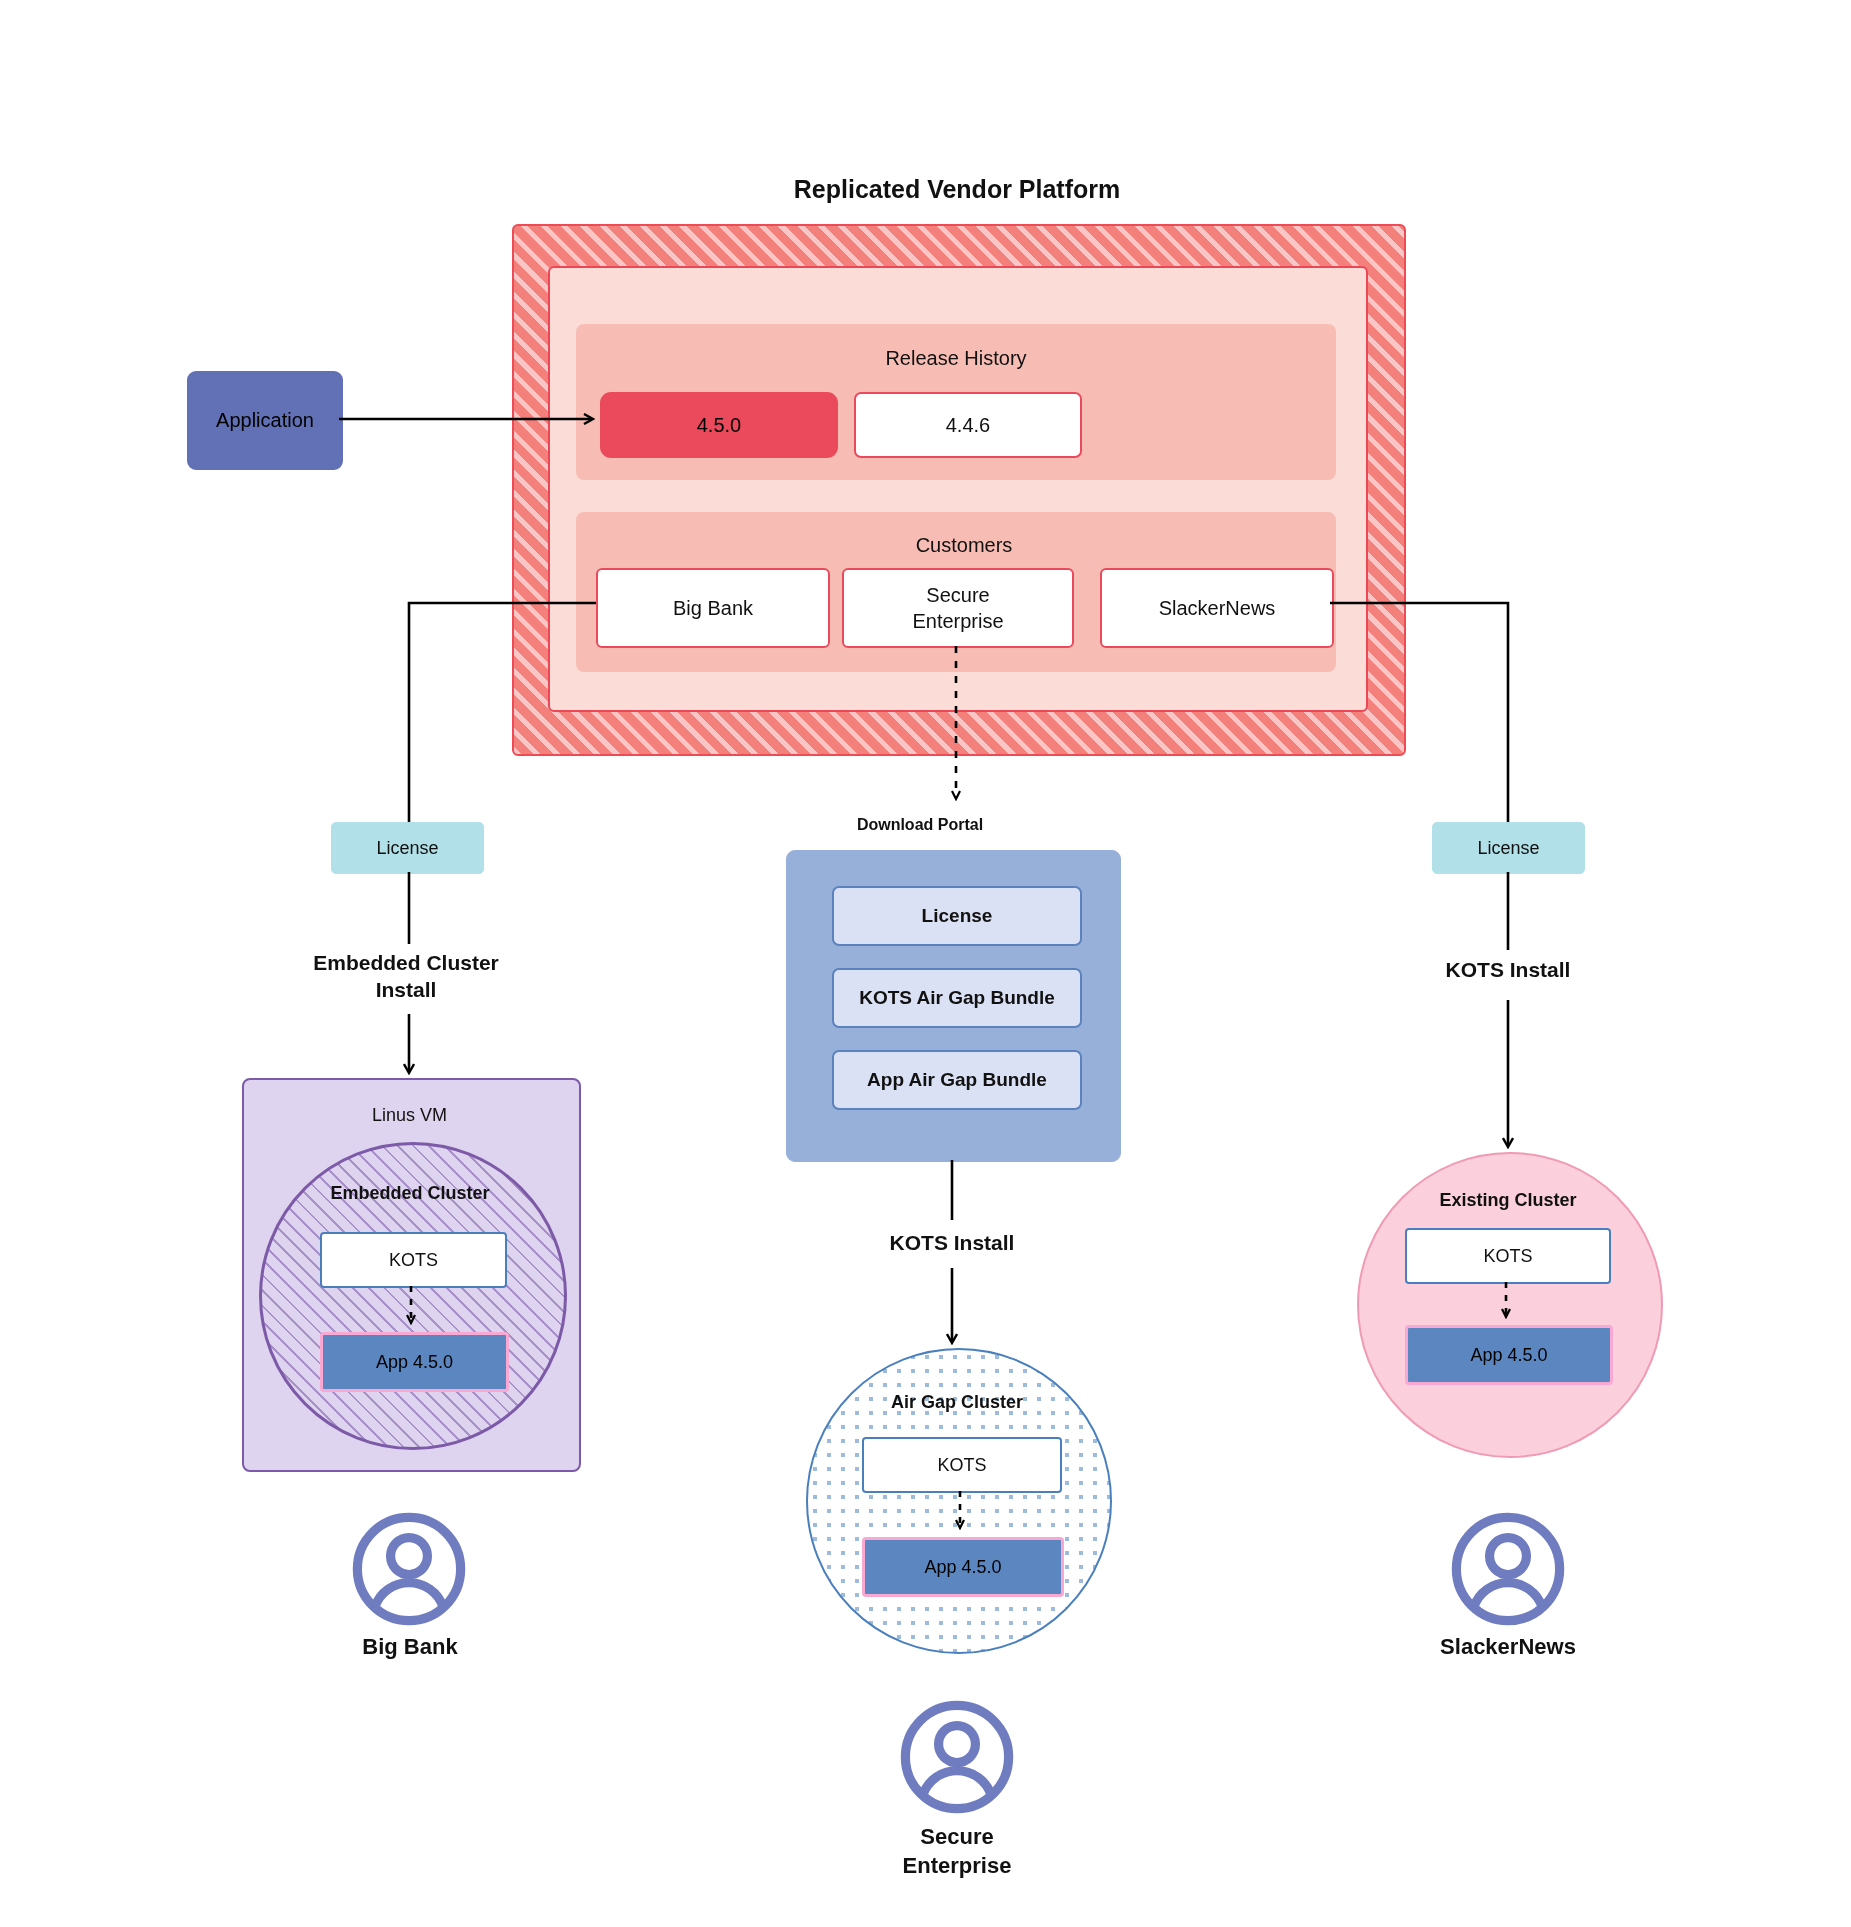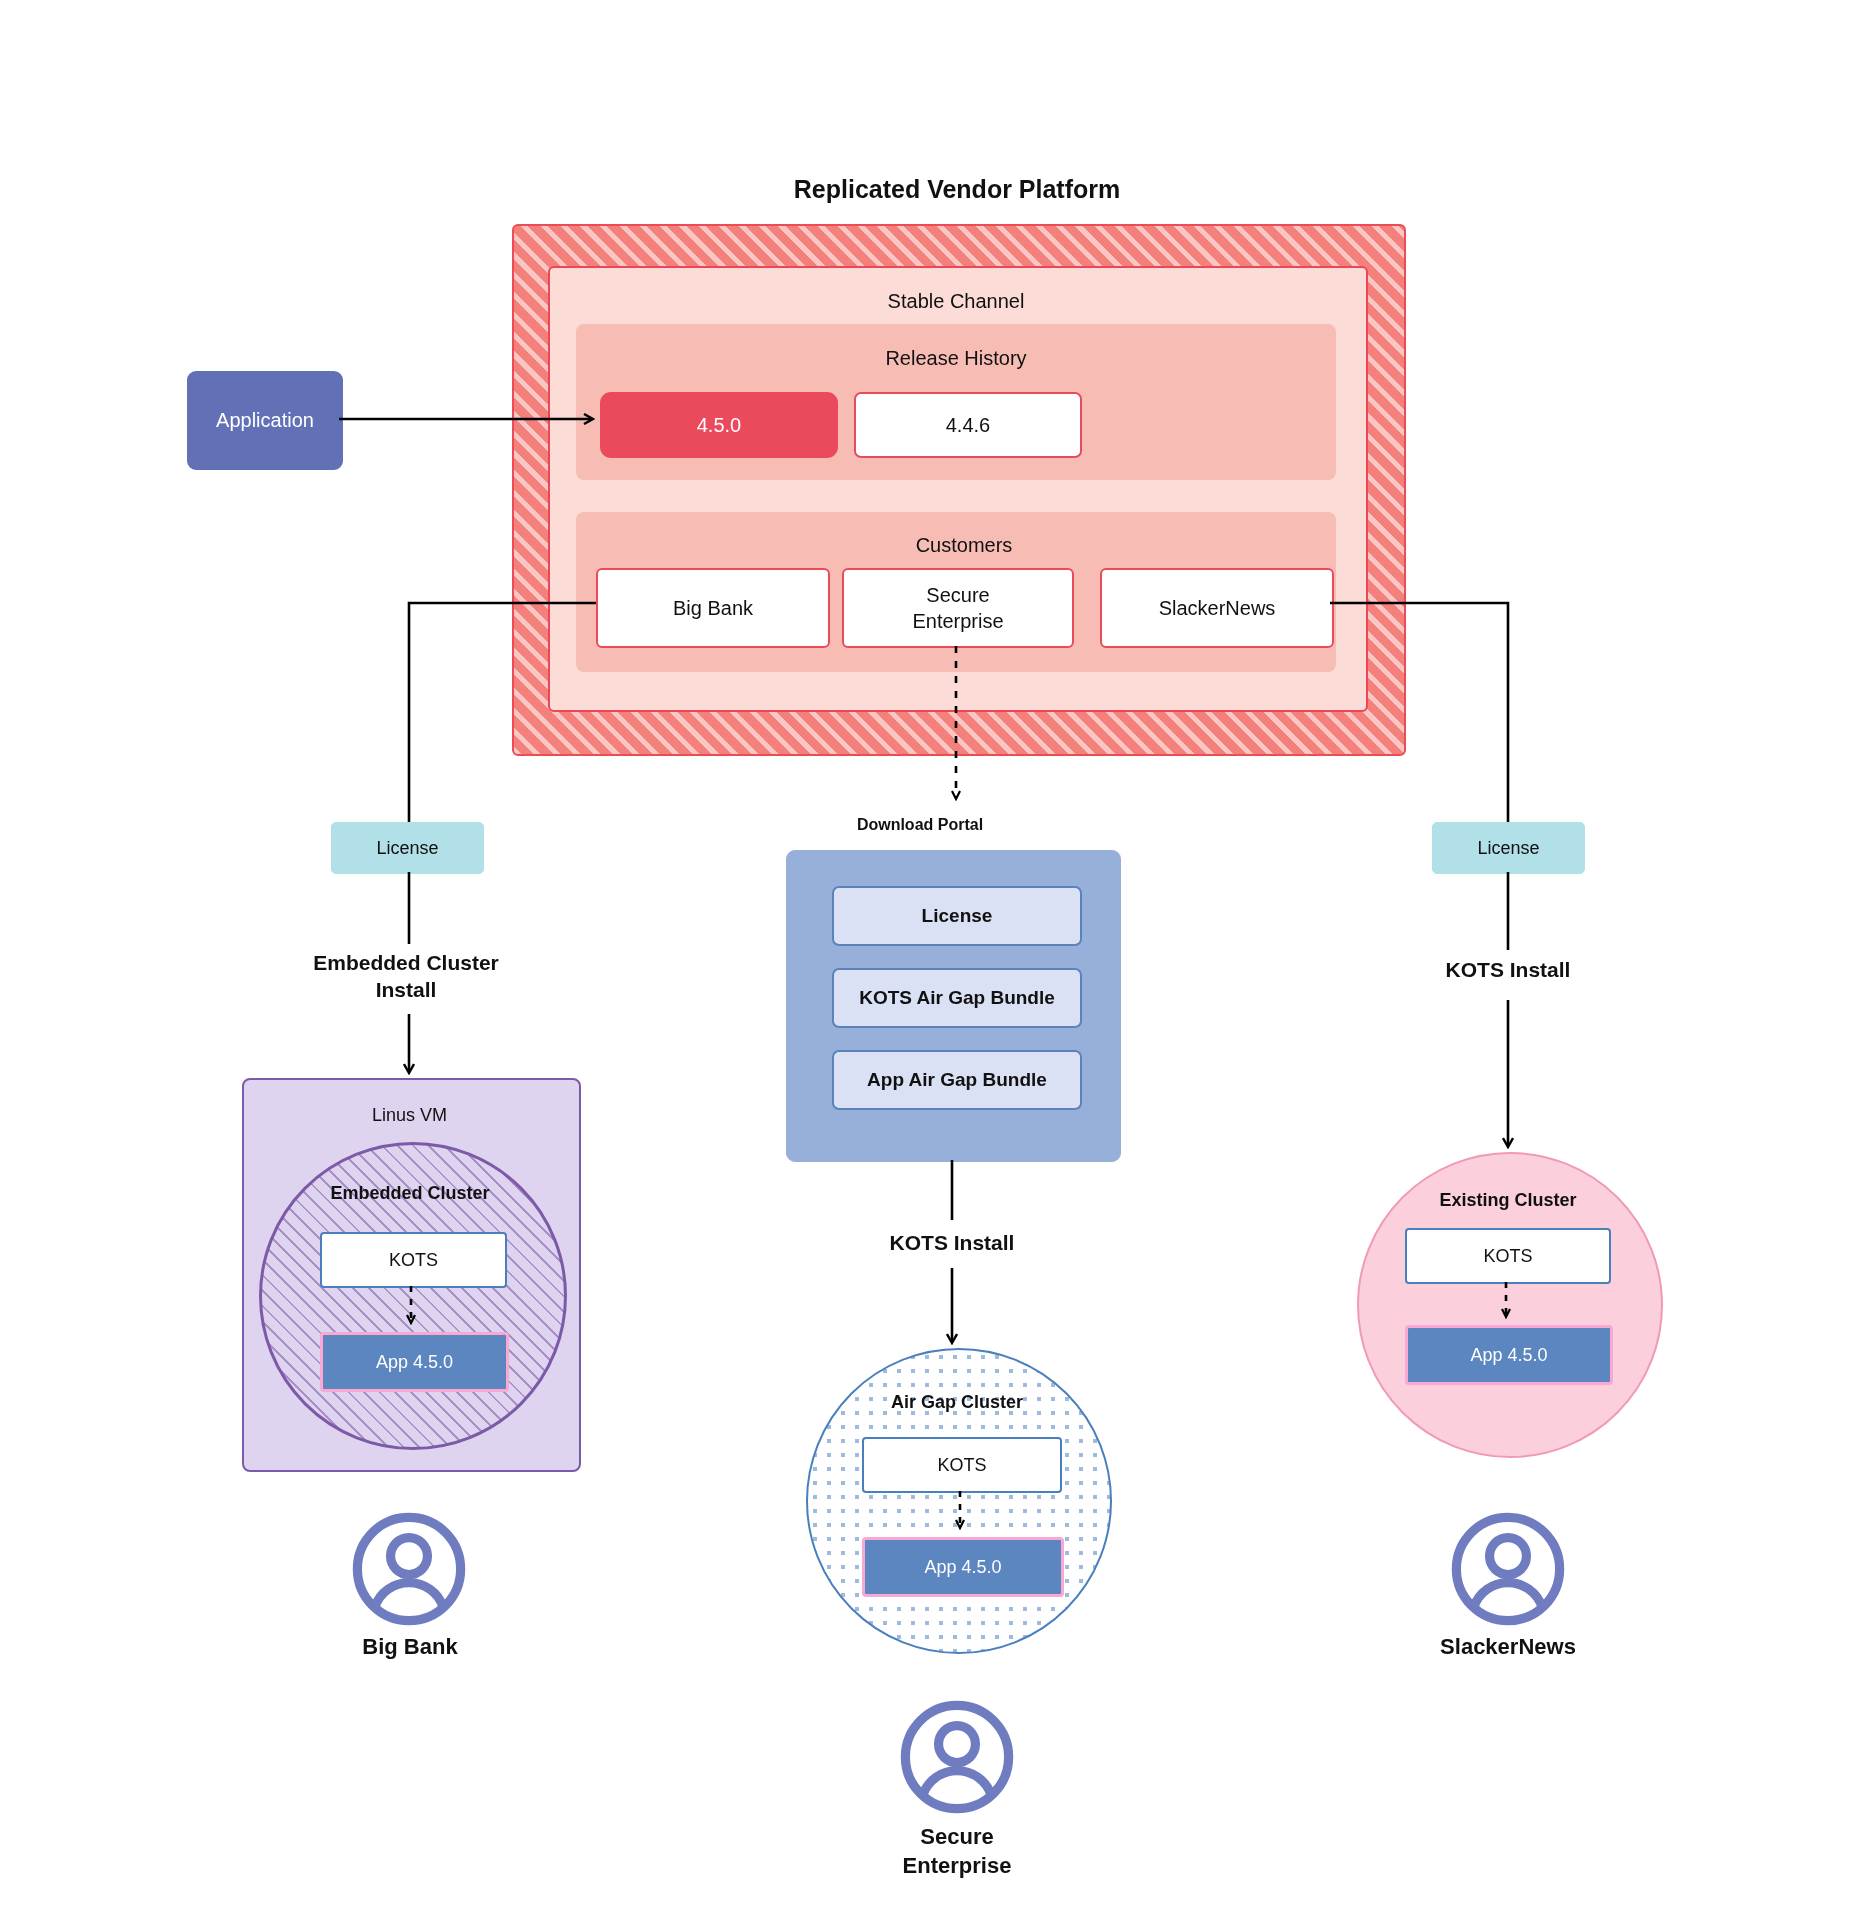--- a/index.html
+++ b/index.html
@@ -19,21 +19,21 @@
   .ctr{display:flex;align-items:center;justify-content:center;text-align:center;}
 
   
   .title-lg{font-size:25px;font-weight:700;color:#111;}
   .title-md{font-size:16px;font-weight:700;color:#111;}
   .lbl-18{font-size:18px;font-weight:400;color:#111;}
   .lbl-19b{font-size:19px;font-weight:700;color:#111;}
   .lbl-20{font-size:20px;font-weight:400;color:#111;}
   .lbl-21b{font-size:21px;font-weight:700;color:#111;}
   .lbl-22{font-size:22px;font-weight:400;color:#111;}
-  .white-txt{color:#ffffff;}
+  .white-txt{color:#000000;}
 
   
   .hatch-red{
     background-color:#f4807c;
     background-image:repeating-linear-gradient(45deg,
         rgba(255,255,255,0.55) 0px,
         rgba(255,255,255,0.55) 5px,
         rgba(0,0,0,0) 5px,
         rgba(0,0,0,0) 14px);
     border:2px solid #ee4b55;
@@ -131,21 +131,20 @@
 </head>
 <body>
 
 <div id="stage">
 
   <div class="abs ctr title-lg" style="left:512px;top:172px;width:890px;height:34px;">Replicated Vendor Platform</div>
 
   <div class="abs hatch-red" style="left:512px;top:224px;width:890px;height:528px;"></div>
 
   <div class="abs panel-lightest" style="left:548px;top:266px;width:816px;height:442px;"></div>
-  <div class="abs ctr lbl-20" style="left:548px;top:288px;width:816px;height:26px;">Stable Channel</div>
 
   <div class="abs panel-mid" style="left:576px;top:324px;width:760px;height:156px;"></div>
   <div class="abs ctr lbl-20" style="left:576px;top:345px;width:760px;height:26px;">Release History</div>
 
   <div class="abs ctr rel-box-active" style="left:600px;top:392px;width:234px;height:62px;">
     <span class="lbl-20 white-txt">4.5.0</span>
   </div>
   <div class="abs ctr rel-box" style="left:854px;top:392px;width:224px;height:62px;">
     <span class="lbl-20">4.4.6</span>
   </div>

